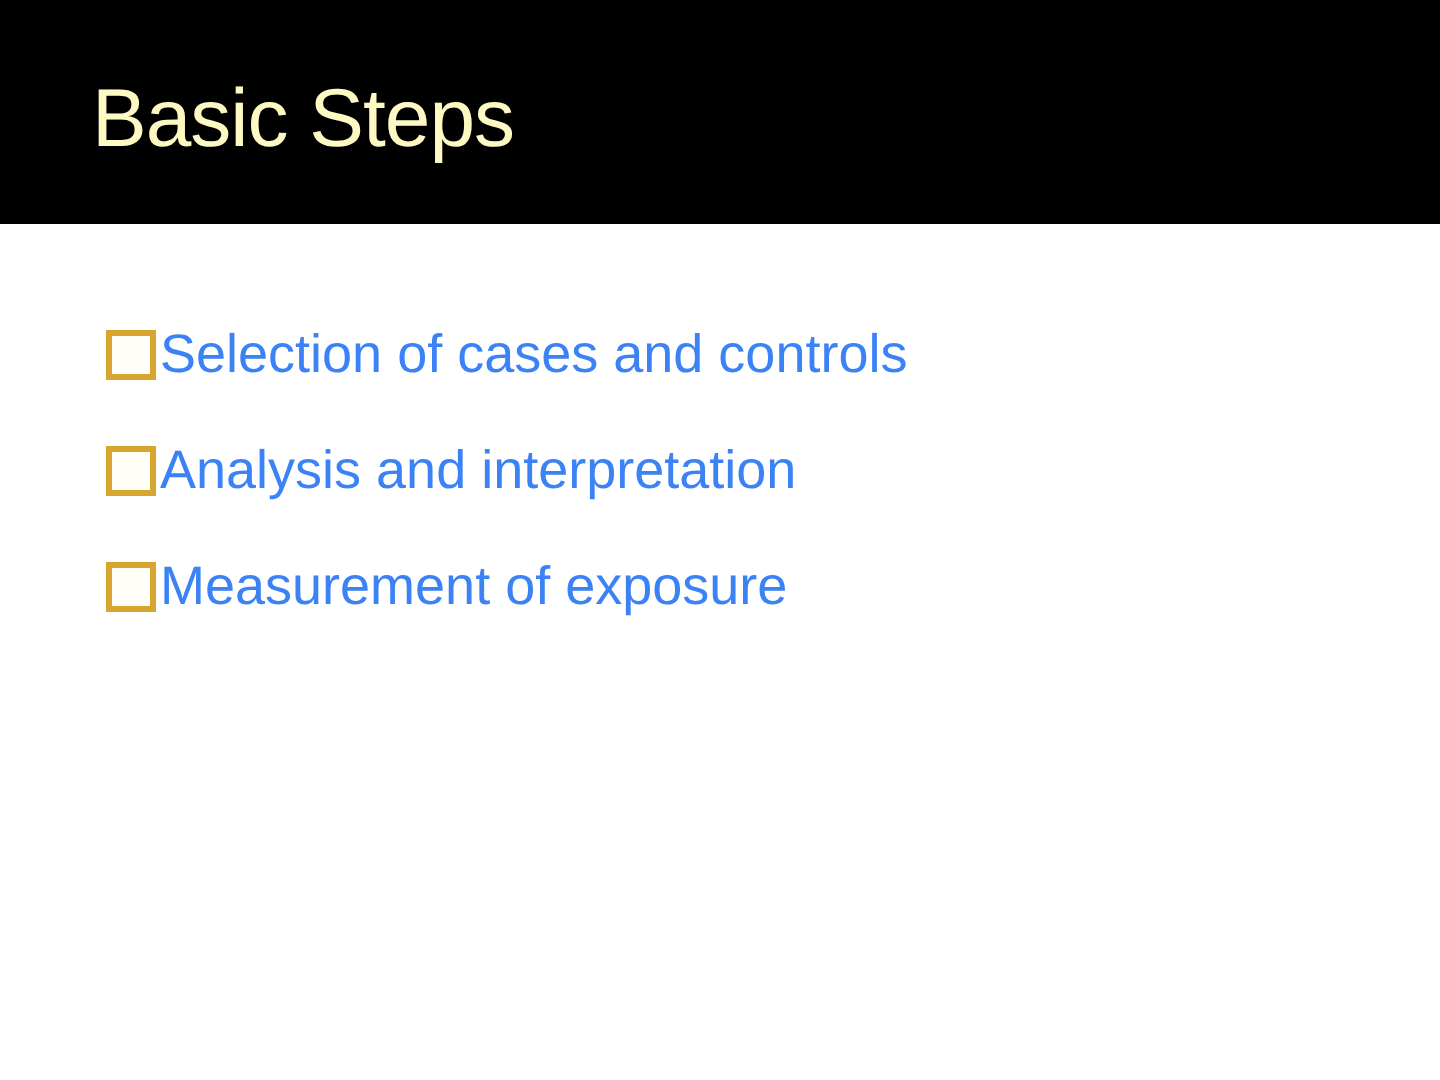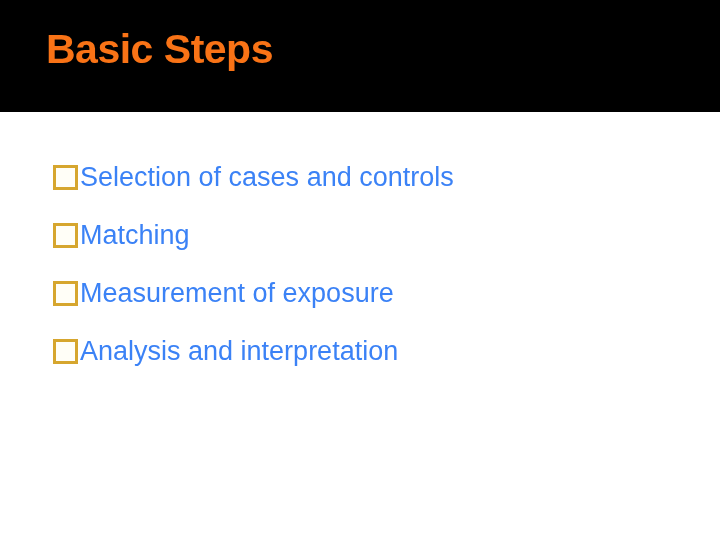--- a/index.html
+++ b/index.html
@@ -19,25 +19,25 @@
     position: absolute;
     top: 0;
     left: 0;
     width: 720px;
     height: 112px;
     background: #000000;
   }
   .title {
     position: absolute;
     left: 46px;
-    top: 26px;
+    top: 36px;
     font-size: 41px;
-    font-weight: bold;
+    font-weight: normal;
     letter-spacing: -0.5px;
-    color: #f97316;
+    color: #fef9c3;
     white-space: nowrap;
   }
   .content {
     position: absolute;
     top: 148px;
     left: 53px;
     right: 20px;
   }
   .bullet-list {
     margin: 0;
@@ -75,31 +75,27 @@
   </div>
 
   <div class="content">
     <ul class="bullet-list">
 
       <li class="bullet-item">
         <span class="square-bullet"></span>
         <span class="bullet-text">Selection of cases and controls</span>
       </li>
 
+
       <li class="bullet-item">
         <span class="square-bullet"></span>
-        <span class="bullet-text">Matching</span>
+        <span class="bullet-text">Analysis and interpretation</span>
       </li>
 
       <li class="bullet-item">
         <span class="square-bullet"></span>
         <span class="bullet-text">Measurement of exposure</span>
-      </li>
-
-      <li class="bullet-item">
-        <span class="square-bullet"></span>
-        <span class="bullet-text">Analysis and interpretation</span>
       </li>
 
     </ul>
   </div>
 
 </div>
 
 </body></html>

